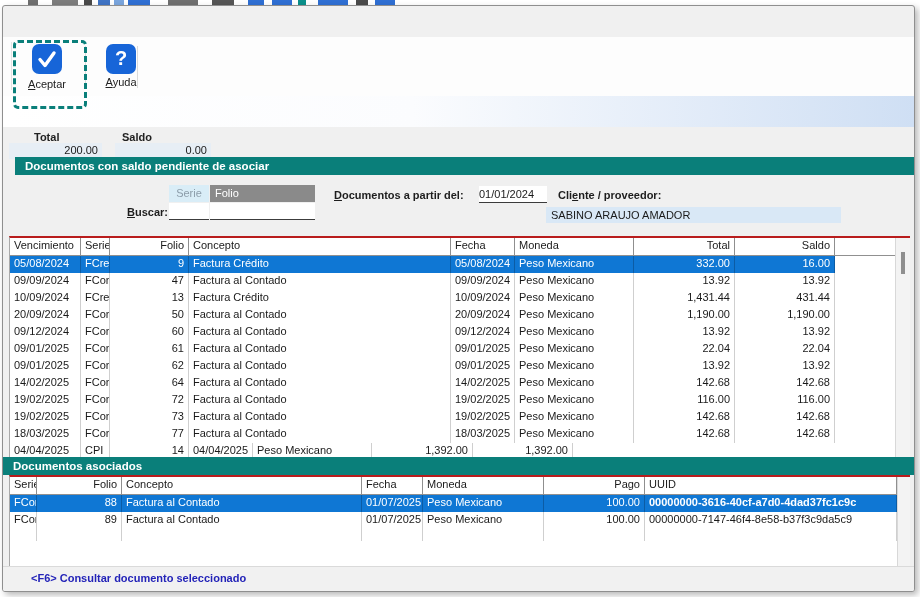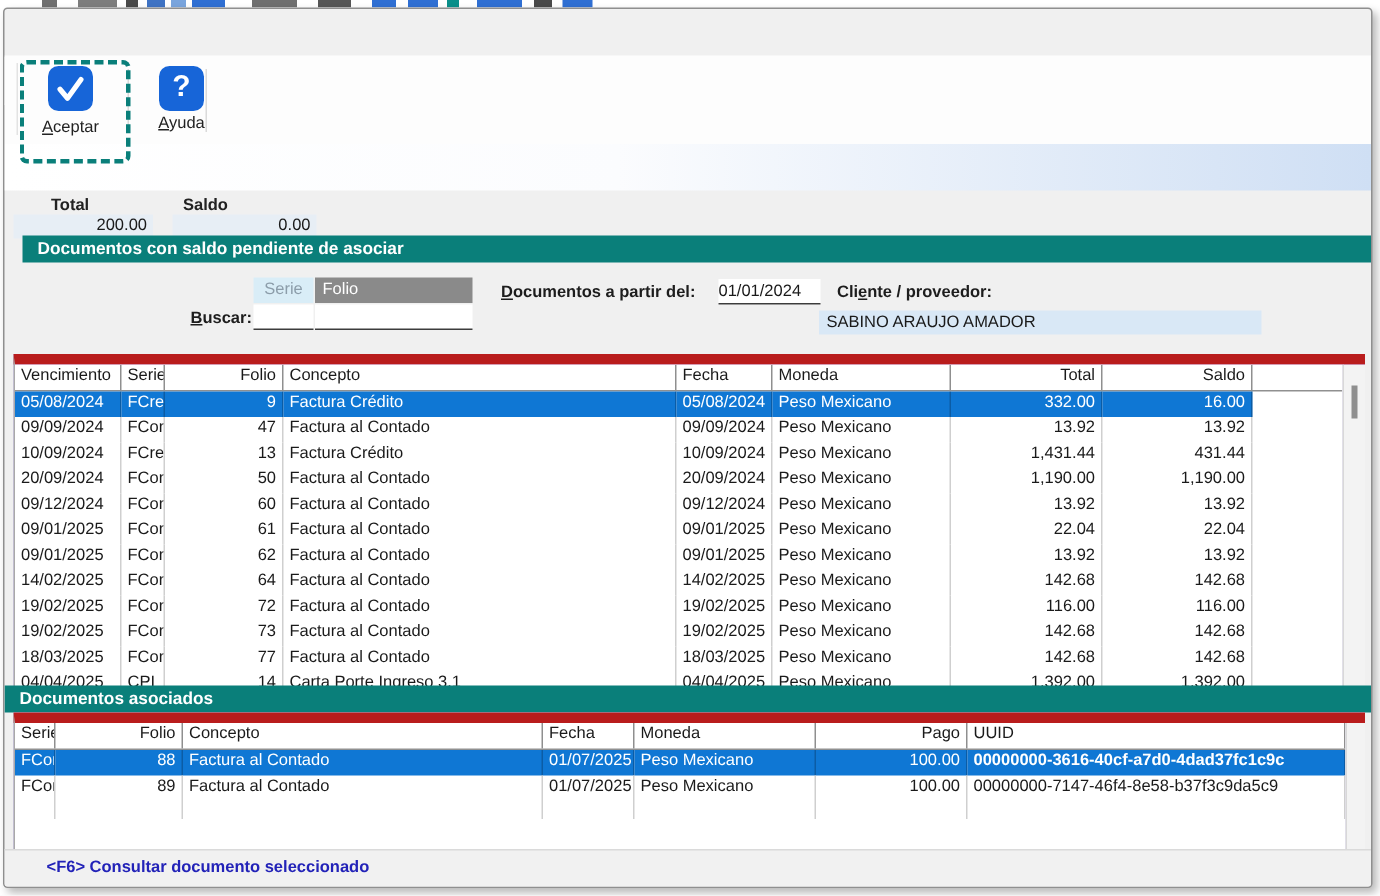--- a/index.html
+++ b/index.html
@@ -48,21 +48,21 @@
   .filter{position:absolute;left:0;top:173px;width:100%;height:57px;}
   .tab{position:absolute;top:6px;height:17px;line-height:17px;box-sizing:border-box;}
   .tab.serie{left:166px;width:40px;background:#d9edf7;color:#8c9daa;text-align:center;}
   .tab.folio{left:207px;width:105px;background:#8a8a8a;color:#fff;padding-left:5px;}
   .u-input{position:absolute;height:17px;background:#fff;border-bottom:1px solid #3c3c3c;box-sizing:border-box;line-height:16px;}
   .lbl{position:absolute;font-weight:bold;color:#1d1d1d;white-space:nowrap;}
   .ro-field{position:absolute;background:var(--client_field_bg,#d9e8f6);height:16px;line-height:16px;padding-left:5px;box-sizing:border-box;white-space:nowrap;}
   .box-input{position:absolute;background:#fff;height:17px;line-height:17px;padding-left:4px;box-sizing:border-box;}
 
   
-  .grid-wrap{position:absolute;left:6px;display:flex;background:#c4b5fd;border-left:1px solid #a9a9a9;border-top:7px solid #b91c1c;box-sizing:content-box;overflow:hidden;}
+  .grid-wrap{position:absolute;left:6px;display:flex;background:#c4b5fd;border-left:1px solid #a9a9a9;border-top:2px solid #b91c1c;box-sizing:content-box;overflow:hidden;}
   .grid{overflow:hidden;background:#fff;}
   .grid-head{display:flex;height:17px;border-bottom:1px solid #909090;background:#fff;}
   .hcell{flex:0 0 auto;box-sizing:border-box;border-right:1px solid #8f8f8f;padding:1px 4px 0 4px;white-space:nowrap;overflow:hidden;}
   .hcell.nob{border-right:none;}
   .grid-row{display:flex;height:17px;}
   .bcell{flex:0 0 auto;box-sizing:border-box;border-right:1px solid #cfcfcf;padding:1px 4px 0 4px;white-space:nowrap;overflow:hidden;}
   .bcell.filler{border-right:none;}
   .a-r{text-align:right;}
   .grid-row .selc{background:var(--selection,#0f77d4);color:#fff;border-right-color:rgba(0,0,0,.22);}
   .grid-row.empty .bcell{height:12px;}
@@ -288,21 +288,20 @@
             <div class="bcell a-l" style="width: 64px;">18/03/2025</div>
             <div class="bcell a-l" style="width: 119px;">Peso Mexicano</div>
             <div class="bcell a-r" style="width: 101px;">142.68</div>
             <div class="bcell a-r" style="width: 100px;">142.68</div>
             <div class="bcell a-l filler" style="width: 60px;"></div>
           </div>
           <div class="grid-row">
             <div class="bcell a-l" style="width: 71px;">04/04/2025</div>
             <div class="bcell a-l" style="width: 29px;">CPI</div>
             <div class="bcell a-r" style="width: 79px;">14</div>
-            <div class="bcell a-l" style="width: 262px;">Carta Porte Ingreso 3.1</div>
             <div class="bcell a-l" style="width: 64px;">04/04/2025</div>
             <div class="bcell a-l" style="width: 119px;">Peso Mexicano</div>
             <div class="bcell a-r" style="width: 101px;">1,392.00</div>
             <div class="bcell a-r" style="width: 100px;">1,392.00</div>
             <div class="bcell a-l filler" style="width: 60px;"></div>
           </div>
         </div>
       <div class="scrolltrack" style="width:15px;">
         <div class="thumb"></div>
       </div>

